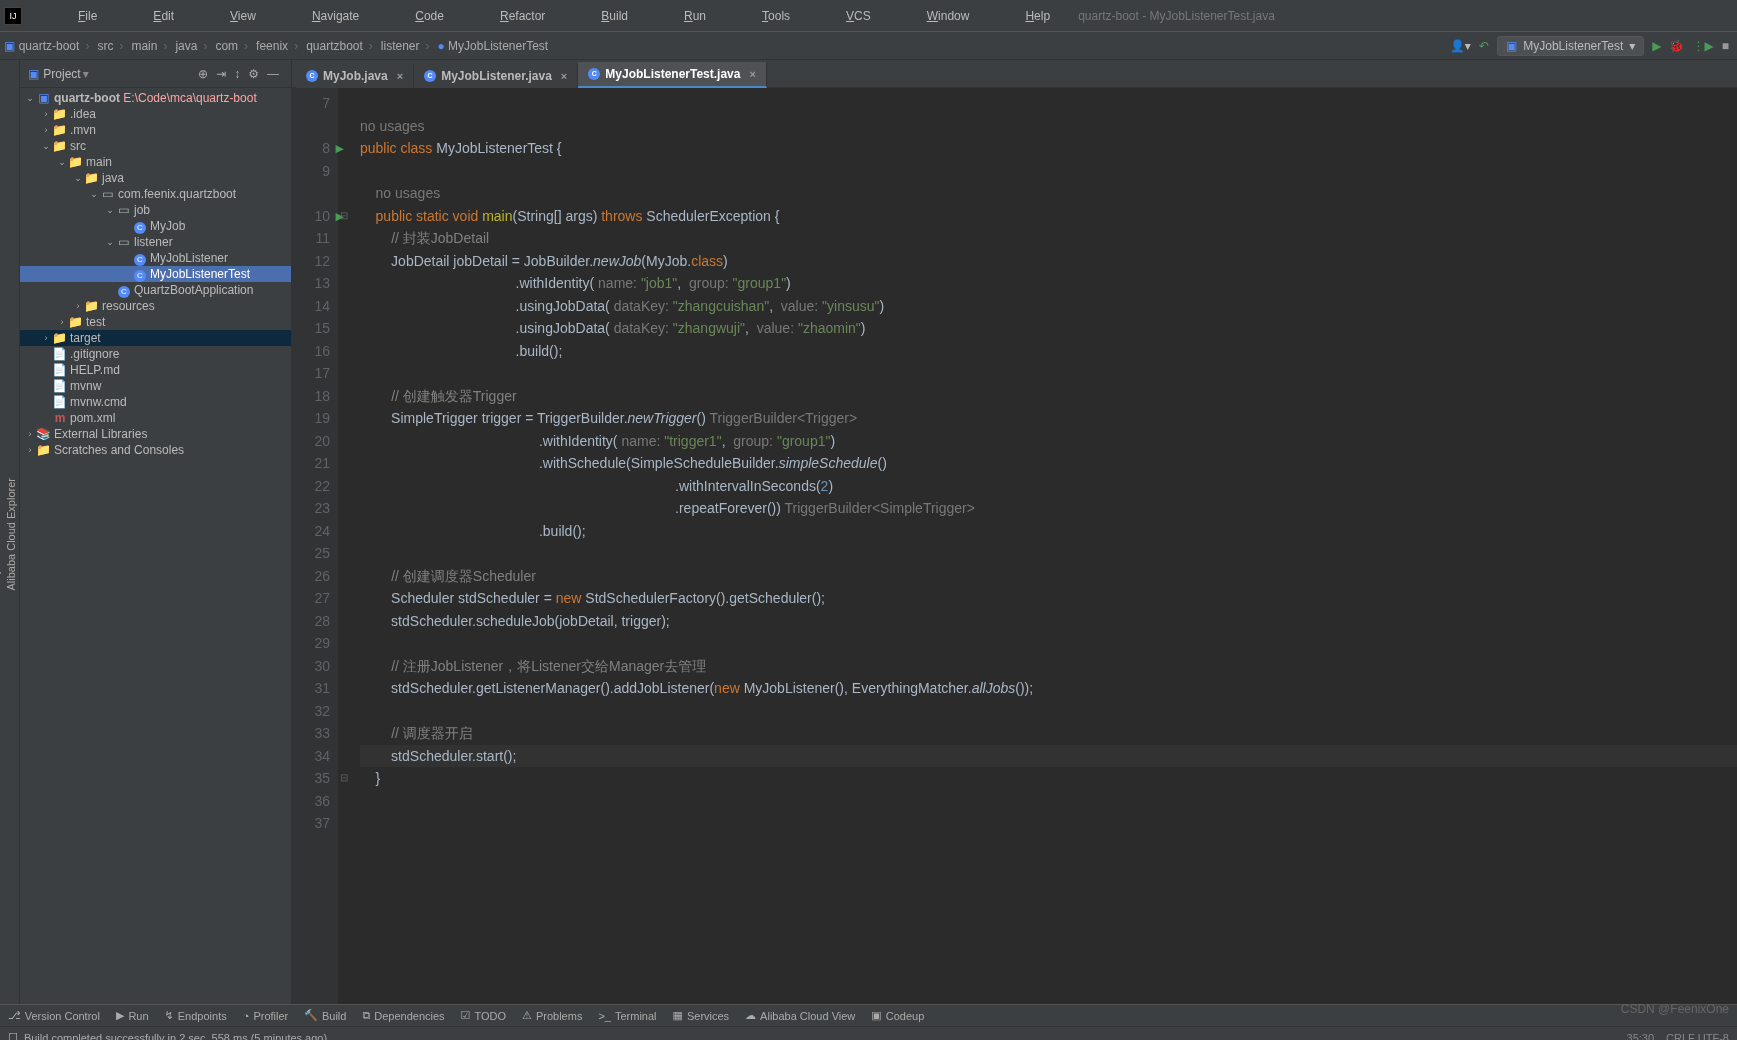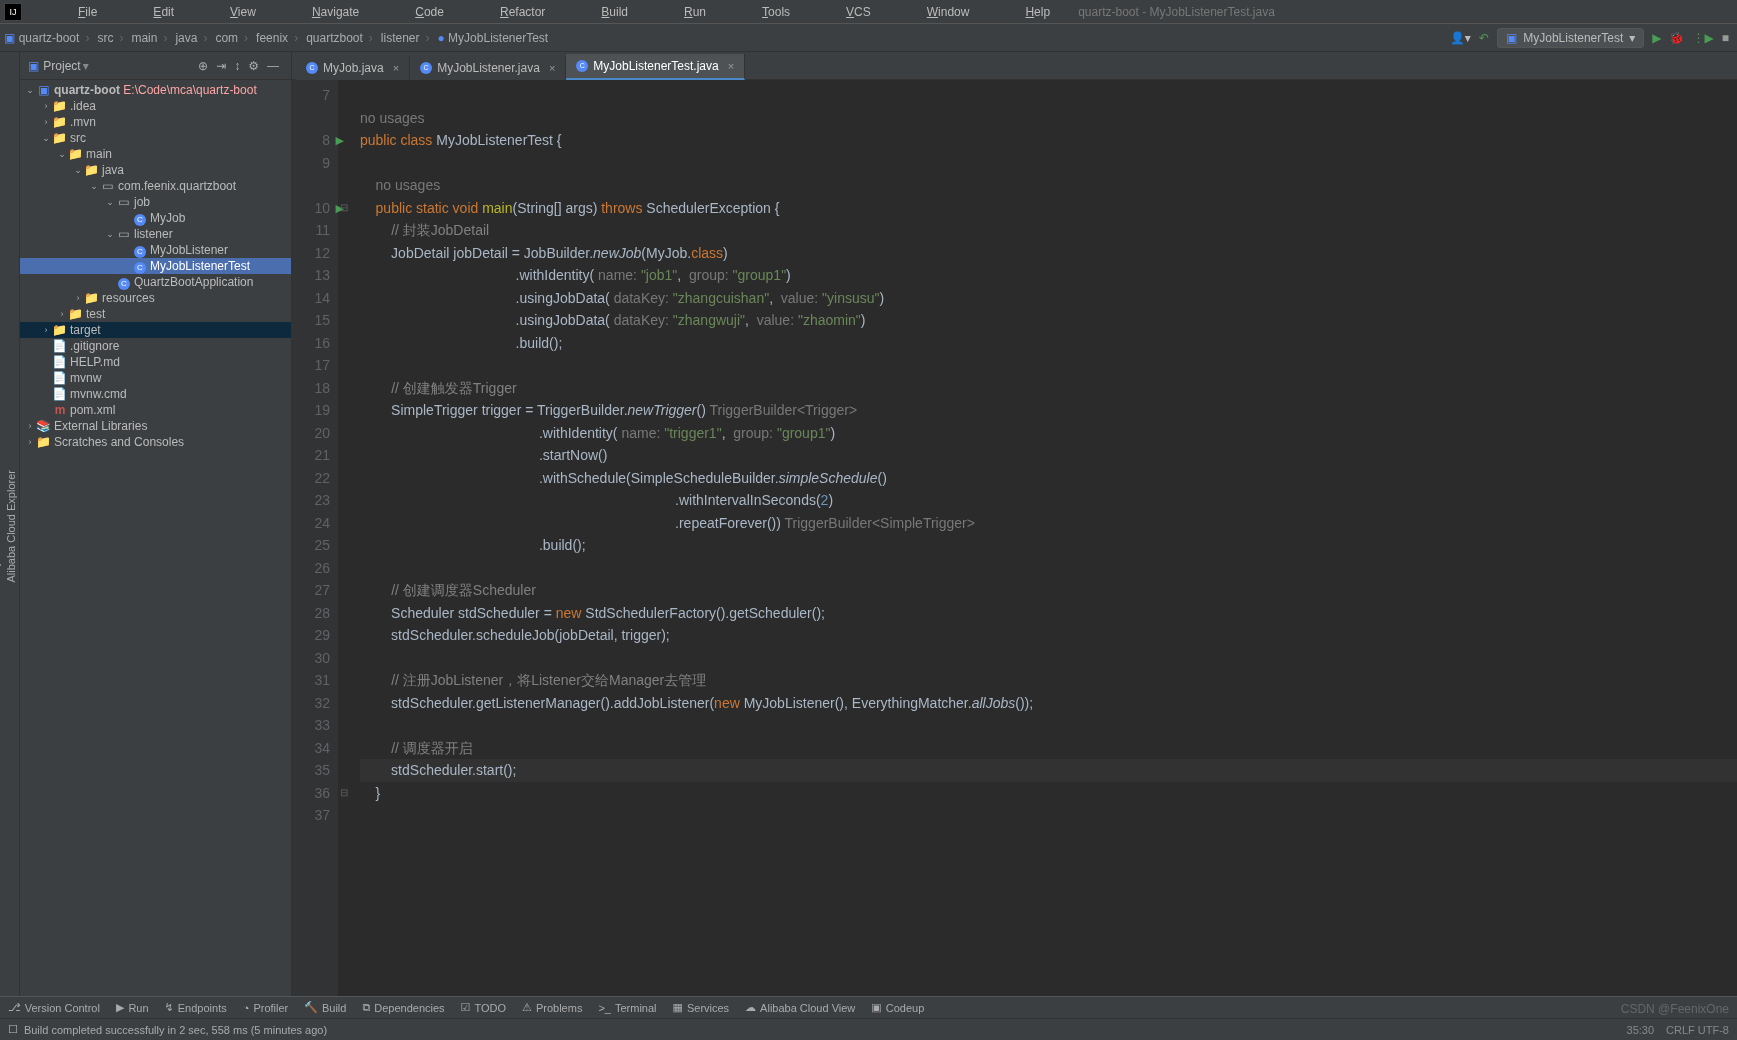--- a/index.html
+++ b/index.html
@@ -1,17 +1,17 @@
 <!DOCTYPE html>
 <html><head>
 <meta charset="utf-8">
 <style>
 * { margin:0; padding:0; box-sizing:border-box; font-family:"Segoe UI",Arial,sans-serif; }
 body { width:1737px; height:1040px; background:#2b2b2b; color:#bbbbbb; font-size:12px; overflow:hidden; position:relative; }
-.menubar { height:24px; background:#3c3f41; display:flex; align-items:center; padding:0 4px; border-bottom:1px solid #555; }
+.menubar { height:32px; background:#3c3f41; display:flex; align-items:center; padding:0 4px; border-bottom:1px solid #555; }
 .menubar .appicon { width:18px; height:18px; background:#000; border:1px solid #444; margin-right:8px; display:flex; align-items:center; justify-content:center; font-size:9px; color:#fff; }
 .menubar .mitem { padding:0 8px; color:#bbb; cursor:pointer;margin-left:40px; }
 .menubar .mitem u { text-decoration:underline; }
 .menubar .title { margin-left:20px; color:#777; }
 .navbar { height:28px; background:#3c3f41; display:flex; align-items:center; border-bottom:1px solid #323232; position:relative; }
 .crumb { padding:0 4px; color:#aaa; }
 .crumb.sep::after { content:"›"; margin-left:6px; color:#666; }
 .navbar .rconfig { position:absolute; right:8px; display:flex; align-items:center; gap:8px; }
 .navbar .rconfig .dropdown { background:#4c5052; border:1px solid #555; padding:2px 8px; border-radius:3px; display:flex; align-items:center; gap:6px; }
 .icon { display:inline-block; }
@@ -28,21 +28,21 @@
 .sidebar .head .tbtn { padding:0 4px; cursor:pointer; color:#aaa; }
 .tree { flex:1; overflow:auto; font-size:12px; padding-top:2px; }
 .trow { display:flex; align-items:center; height:16px; padding-right:4px; white-space:nowrap; cursor:pointer; }
 .trow .arrow { width:12px; text-align:center; color:#aaa; font-size:9px; }
 .trow .ticon { width:16px; text-align:center; margin-right:2px; }
 .trow .tlabel { color:#bbb; }
 .trow.sel { background:#4b6eaf; color:#fff; }
 .trow.sel .tlabel { color:#fff; }
 .trow.dimsel { background:#0d293e; }
 .editor { flex:1; display:flex; flex-direction:column; background:#2b2b2b; }
-.tabs { height:28px; background:#3c3f41; display:flex; align-items:flex-end; border-bottom:1px solid #323232; padding-left:4px; }
+.tabs { height:28px; background:#3c3f41; display:flex; align-items:flex-end; border-bottom:1px solid #323232; padding-left:4px;font-weight:bold; }
 .tab-file { padding:5px 10px; background:#3c3f41; color:#bbb; display:flex; align-items:center; gap:5px; font-size:12px; border-right:1px solid #323232; cursor:pointer; position:relative; top:1px; }
 .tab-file.active { background:#4e5254; color:#fff; border-bottom:2px solid #4a88c7; }
 .tab-file .close { color:#999; font-size:11px; margin-left:4px; }
 .code { flex:1; display:flex; overflow:hidden; font-family:"JetBrains Mono","Consolas",monospace; font-size:14px; }
 .gutter { width:46px; background:#313335; text-align:right; padding-right:8px; color:#606366; line-height:22.5px; padding-top:4px; position:relative; }
 .gutter .ln { height:22.5px; position:relative; }
 .gutter .runmark { position:absolute; right:-14px; color:#499c54; font-size:11px; }
 .codebody { flex:1; padding:4px 0 0 22px; line-height:22.5px; position:relative; }
 .cl { height:22.5px; white-space:pre; }
 .kw { color:#cc7832; }
@@ -302,21 +302,20 @@
           <div class="cl"><span class="txt">        <span class="cm">// 封装JobDetail</span></span></div>
           <div class="cl"><span class="txt">        JobDetail jobDetail = JobBuilder.<span class="fn">newJob</span>(MyJob.<span class="kw">class</span>)</span></div>
           <div class="cl"><span class="txt">                                        .withIdentity( <span class="hlname">name:</span> <span class="str">"job1"</span>,  <span class="hlname">group:</span> <span class="str">"group1"</span>)</span></div>
           <div class="cl"><span class="txt">                                        .usingJobData( <span class="hlname">dataKey:</span> <span class="str">"zhangcuishan"</span>,  <span class="hlname">value:</span> <span class="str">"yinsusu"</span>)</span></div>
           <div class="cl"><span class="txt">                                        .usingJobData( <span class="hlname">dataKey:</span> <span class="str">"zhangwuji"</span>,  <span class="hlname">value:</span> <span class="str">"zhaomin"</span>)</span></div>
           <div class="cl"><span class="txt">                                        .build();</span></div>
           <div class="cl"><span class="txt"></span></div>
           <div class="cl"><span class="txt">        <span class="cm">// 创建触发器Trigger</span></span></div>
           <div class="cl"><span class="txt">        SimpleTrigger trigger = TriggerBuilder.<span class="fn">newTrigger</span>() <span class="hl">TriggerBuilder&lt;Trigger&gt;</span></span></div>
           <div class="cl"><span class="txt">                                              .withIdentity( <span class="hlname">name:</span> <span class="str">"trigger1"</span>,  <span class="hlname">group:</span> <span class="str">"group1"</span>)</span></div>
-          <div class="cl"><span class="txt">                                              .startNow()</span></div>
           <div class="cl"><span class="txt">                                              .withSchedule(SimpleScheduleBuilder.<span class="fn">simpleSchedule</span>()</span></div>
           <div class="cl"><span class="txt">                                                                                 .withIntervalInSeconds(<span class="num">2</span>)</span></div>
           <div class="cl"><span class="txt">                                                                                 .repeatForever()) <span class="hl">TriggerBuilder&lt;SimpleTrigger&gt;</span></span></div>
           <div class="cl"><span class="txt">                                              .build();</span></div>
           <div class="cl"><span class="txt"></span></div>
           <div class="cl"><span class="txt">        <span class="cm">// 创建调度器Scheduler</span></span></div>
           <div class="cl"><span class="txt">        Scheduler stdScheduler = <span class="kw">new</span> StdSchedulerFactory().getScheduler();</span></div>
           <div class="cl"><span class="txt">        stdScheduler.scheduleJob(jobDetail, trigger);</span></div>
           <div class="cl"><span class="txt"></span></div>
           <div class="cl"><span class="txt">        <span class="cm">// 注册JobListener，将Listener交给Manager去管理</span></span></div>

